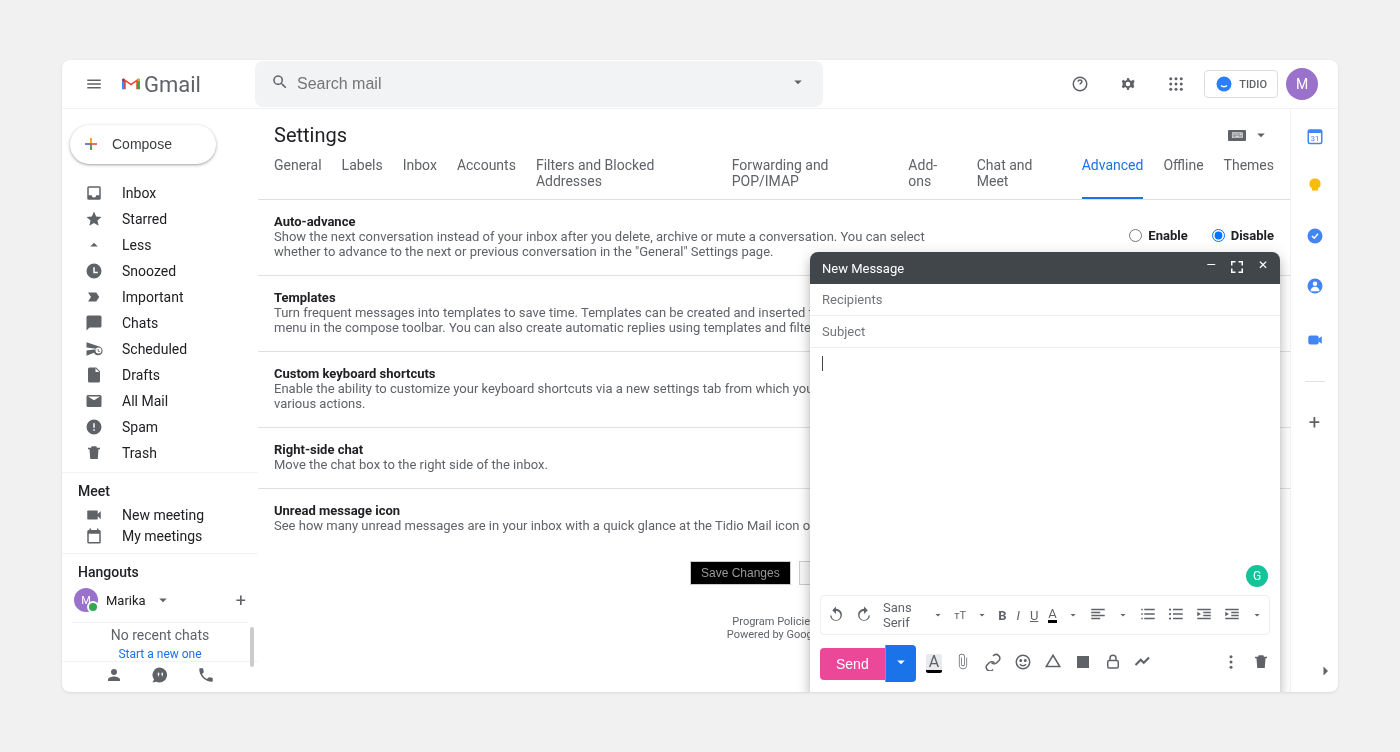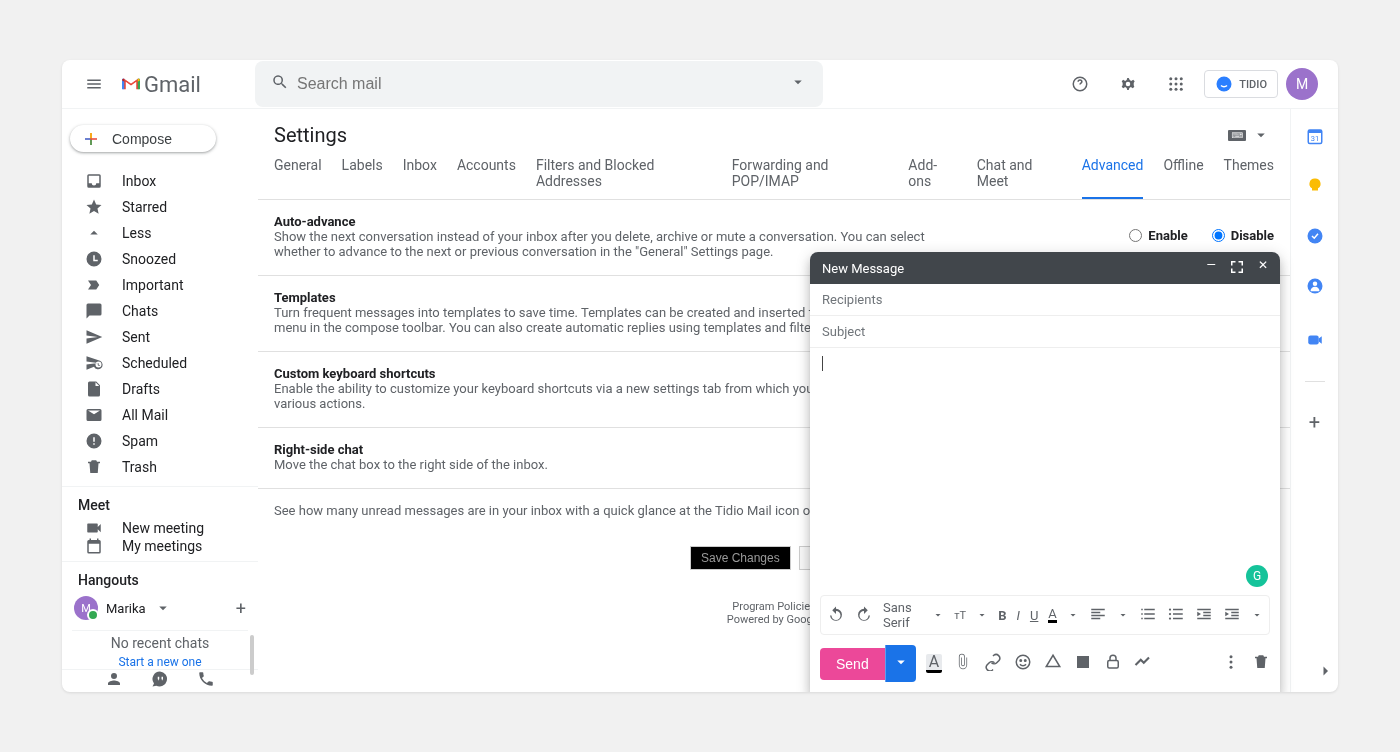--- a/index.html
+++ b/index.html
@@ -194,28 +194,20 @@
             <span class="nav-icon">
               <svg viewBox="0 0 24 24" fill="currentColor">
                 <path d="M20 2H4a2 2 0 00-2 2v18l4-4h14a2 2 0 002-2V4a2 2 0 00-2-2z"></path>
               </svg>
             </span>
             <span>Chats</span>
           </div>
         <div class="nav-item">
             <span class="nav-icon">
               <svg viewBox="0 0 24 24" fill="currentColor">
-                <path d="M2 21l21-9L2 3v7l15 2-15 2z"></path>
-              </svg>
-            </span>
-            <span>Sent</span>
-          </div>
-        <div class="nav-item">
-            <span class="nav-icon">
-              <svg viewBox="0 0 24 24" fill="currentColor">
                 <path d="M2 3v7l15 2-15 2v7l10-4a6 6 0 108-8L2 3zm16 7a4 4 0 110 8 4 4 0 010-8zm-1 2v3l2 1 1-1-2-1v-2h-1z"></path>
               </svg>
             </span>
             <span>Scheduled</span>
           </div>
         <div class="nav-item">
             <span class="nav-icon">
               <svg viewBox="0 0 24 24" fill="currentColor">
                 <path d="M6 2h9l5 5v13a2 2 0 01-2 2H6a2 2 0 01-2-2V4a2 2 0 012-2zm8 1v5h5l-5-5z"></path>
               </svg>
@@ -350,20 +342,21 @@
 
       <div class="setting-section">
         <div class="setting-text">
           <div class="setting-title">Right-side chat</div>
           <div>Move the chat box to the right side of the inbox.</div>
         </div>
       </div>
 
       <div class="setting-section" style="border-bottom:none">
         <div class="setting-text">
+          <div class="setting-title">Unread message icon</div>
           <div>See how many unread messages are in your inbox with a quick glance at the Tidio Mail icon on the tab header.</div>
         </div>
       </div>
 
       <div class="buttons-row">
         <button class="btn-save" disabled="">Save Changes</button>
         <button class="btn-cancel">Cancel</button>
       </div>
 
       <div class="footer-links">

